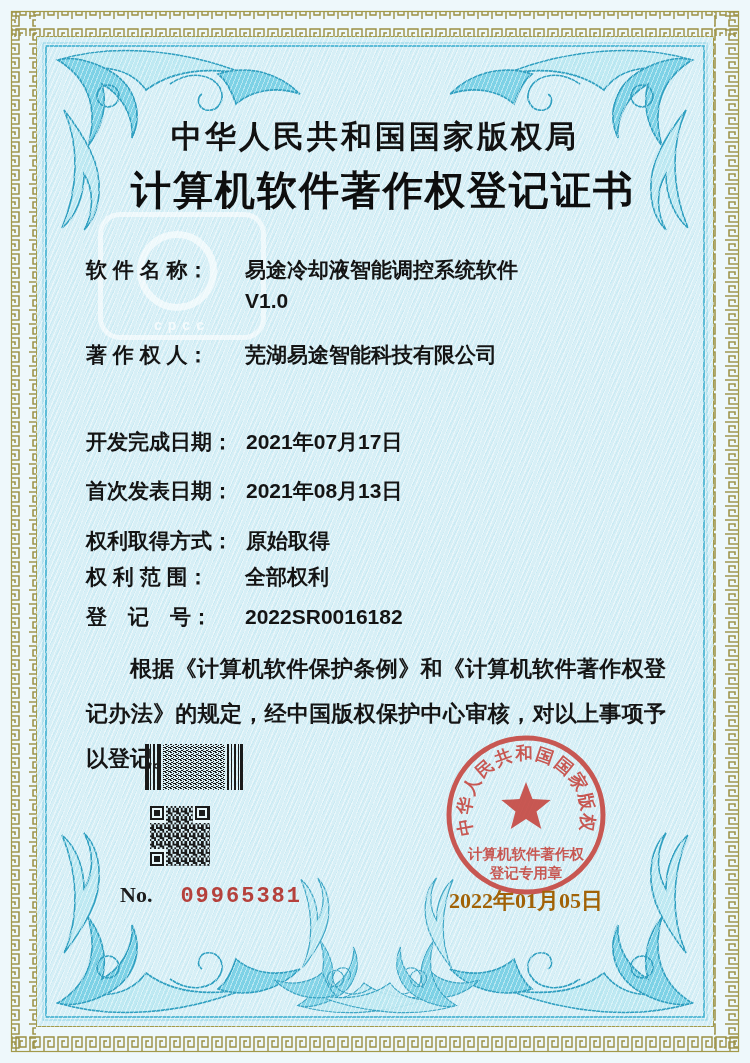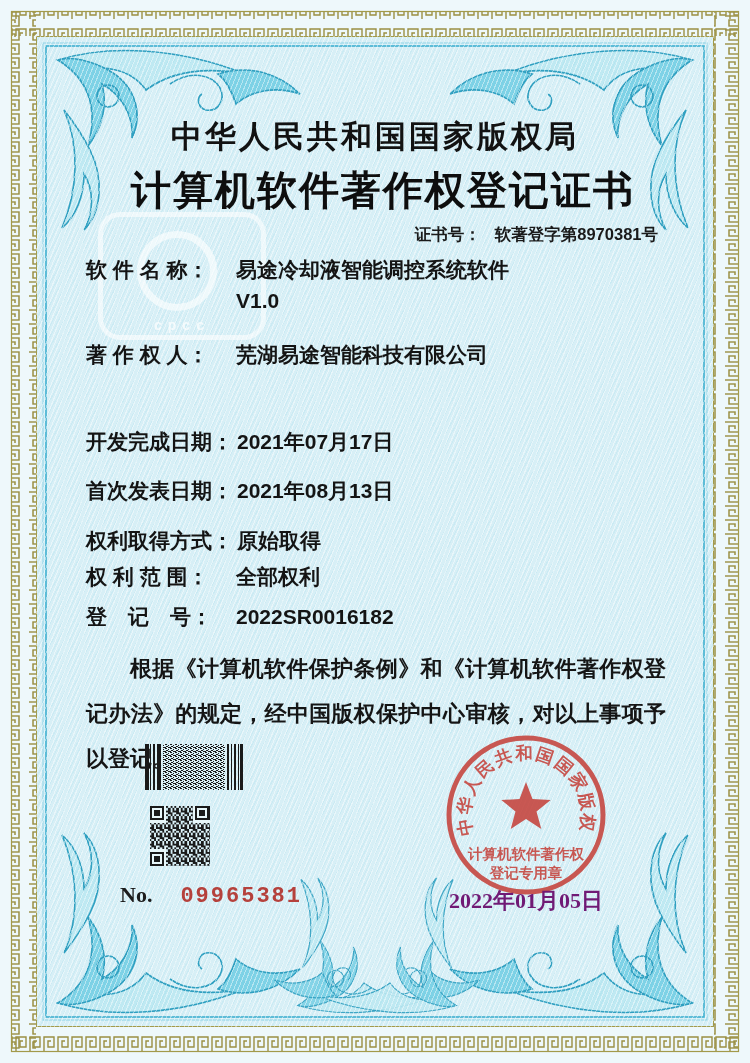--- a/index.html
+++ b/index.html
@@ -47,21 +47,21 @@
     font-size:40px;font-weight:900;letter-spacing:2px;color:#0e0e0e;margin:0;
   }
   .cert-no{
     position:absolute;right:92px;top:224px;font-size:16.5px;color:#1a1a1a;
     font-weight:600;
   }
   .cert-no .v{margin-left:14px;}
 
   .row{position:absolute;left:86px;font-size:21px;font-weight:bold;color:#141414;white-space:nowrap;}
   .row .label{display:inline-block;min-width:146px;}
-  .row .value{margin-left:4px;}
+  .row .value{margin-left:13px;}
   .r0{top:256px;}
   .r0b{top:289px;left:232px;text-align:center;}
   .r1{top:341px;}
   .r2{top:428px;}
   .r3{top:477px;}
   .r4{top:527px;}
   .r5{top:563px;}
   .r6{top:603px;}
 
   .statement{
@@ -78,21 +78,21 @@
     font-family:"Liberation Serif","DejaVu Serif",serif;font-weight:600;}
   .serial .num{
     font-family:"Liberation Mono","DejaVu Sans Mono",monospace;
     color:#b5413c;font-weight:bold;letter-spacing:2px;margin-left:28px;
   }
 
   .seal{position:absolute;left:433px;top:722px;}
   .issue-date{
     position:absolute;left:438px;top:886px;width:176px;text-align:center;
     font-family:"Liberation Serif","DejaVu Serif",serif;
-    font-size:22px;font-weight:700;color:#701a75;
+    font-size:22px;font-weight:700;color:#a16207;
   }
 </style>
 </head>
 <body>
 
 <div class="page">
 
   <div class="inner-bg"></div>
 
   <svg class="frame" width="750" height="1063" viewBox="0 0 750 1063">
@@ -133,23 +133,20 @@
 
   <div class="texture"></div>
 
   <div class="watermark">
     <div class="ring"></div>
     <div class="wm-text">cpcc</div>
   </div>
 
   <h1 class="authority">中华人民共和国国家版权局</h1>
   <h2 class="cert-title">计算机软件著作权登记证书</h2>
-  <div class="cert-no">
-    <span>证书号：</span><span class="v">软著登字第8970381号</span>
-  </div>
 
   <div class="row r0">
     <span class="label">软 件 名 称：</span><span class="value">易途冷却液智能调控系统软件</span>
   </div>
   <div class="row r0b">
     <span class="value">V1.0</span>
   </div>
   <div class="row r1">
     <span class="label">著 作 权 人：</span><span class="value">芜湖易途智能科技有限公司</span>
   </div>

